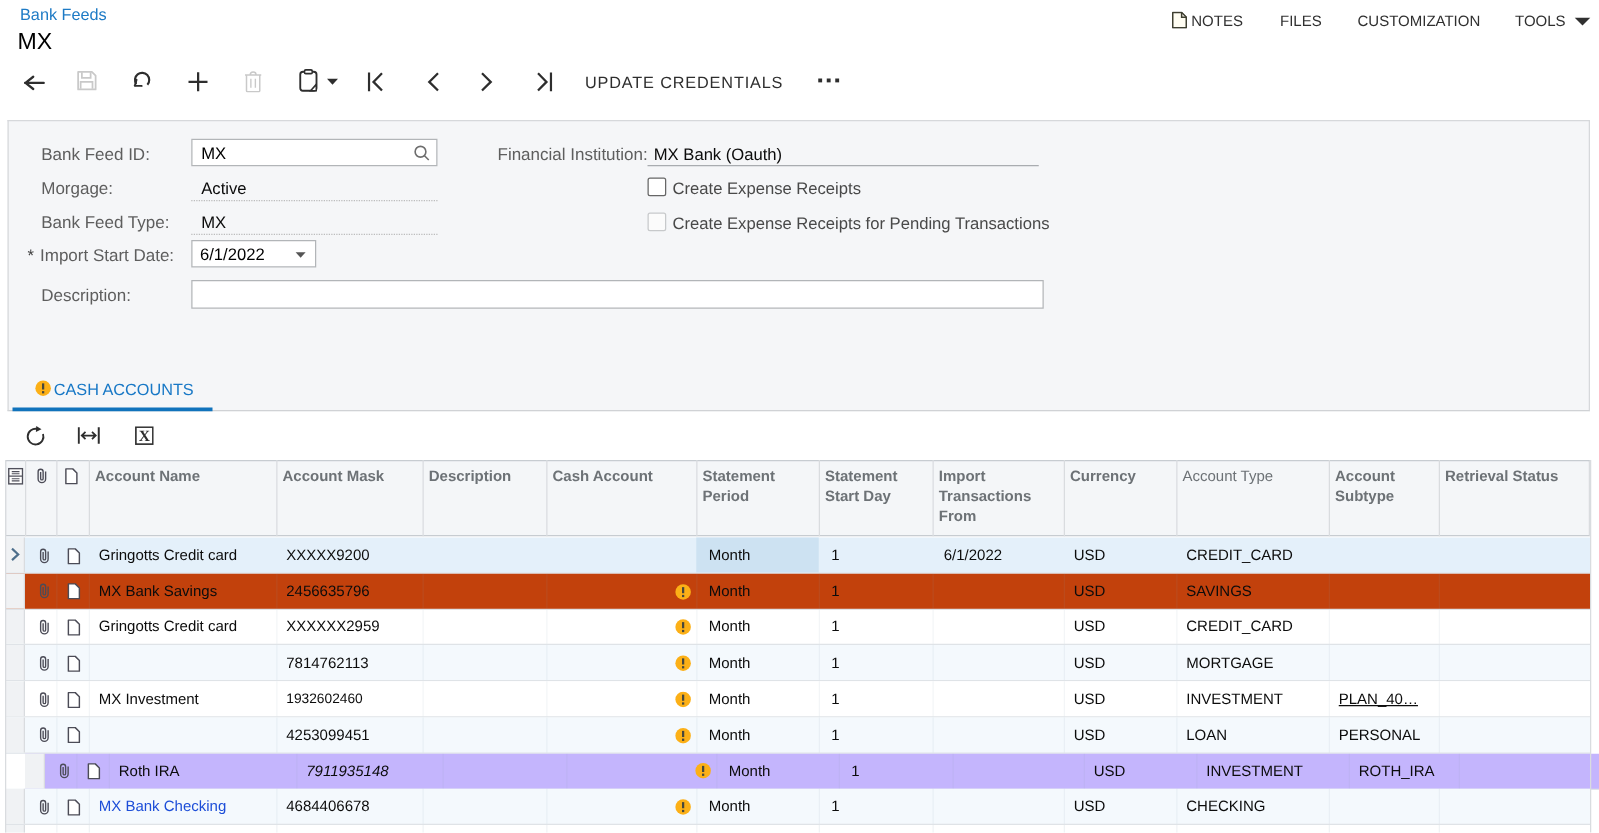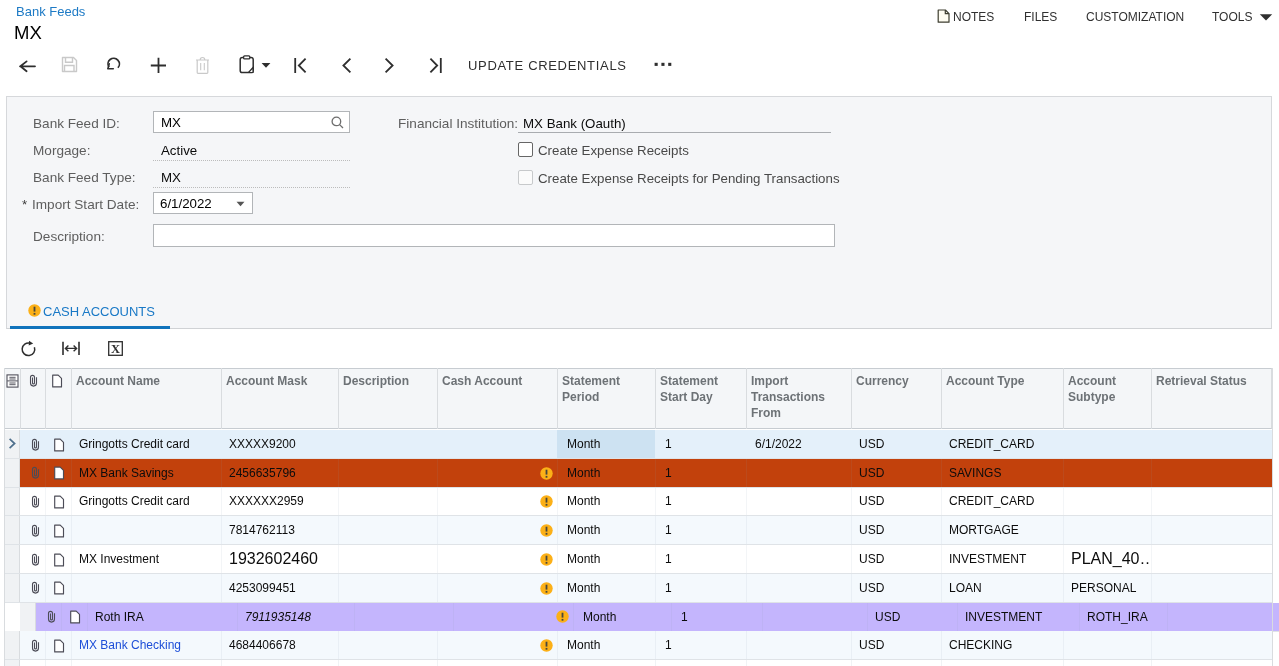--- a/index.html
+++ b/index.html
@@ -134,21 +134,21 @@
 <div class="abs" style="left:1063px;top:368px;width:1px;height:61px;background:#d9dcdf"></div>
 <div class="abs" style="left:1151px;top:368px;width:1px;height:61px;background:#d9dcdf"></div>
 <div class="abs" style="left:76px;top:373px;width:142px;font-size:12px;font-weight:700;color:#6d7276;line-height:16px">Account Name</div>
 <div class="abs" style="left:226px;top:373px;width:109px;font-size:12px;font-weight:700;color:#6d7276;line-height:16px">Account Mask</div>
 <div class="abs" style="left:343px;top:373px;width:91px;font-size:12px;font-weight:700;color:#6d7276;line-height:16px">Description</div>
 <div class="abs" style="left:442px;top:373px;width:112px;font-size:12px;font-weight:700;color:#6d7276;line-height:16px">Cash Account</div>
 <div class="abs" style="left:562px;top:373px;width:90px;font-size:12px;font-weight:700;color:#6d7276;line-height:16px">Statement<br>Period</div>
 <div class="abs" style="left:660px;top:373px;width:83px;font-size:12px;font-weight:700;color:#6d7276;line-height:16px">Statement<br>Start Day</div>
 <div class="abs" style="left:751px;top:373px;width:97px;font-size:12px;font-weight:700;color:#6d7276;line-height:16px">Import<br>Transactions<br>From</div>
 <div class="abs" style="left:856px;top:373px;width:82px;font-size:12px;font-weight:700;color:#6d7276;line-height:16px">Currency</div>
-<div class="abs" style="left:946px;top:373px;width:114px;font-size:12px;font-weight:700;color:#6d7276;line-height:16px">Account Type</div>
+<div class="abs" style="left:946px;top:373px;width:114px;font-size:12px;font-weight:400;color:#6d7276;line-height:16px">Account Type</div>
 <div class="abs" style="left:1068px;top:373px;width:80px;font-size:12px;font-weight:700;color:#6d7276;line-height:16px">Account<br>Subtype</div>
 <div class="abs" style="left:1156px;top:373px;width:113px;font-size:12px;font-weight:700;color:#6d7276;line-height:16px">Retrieval Status</div>
 <svg class="abs" style="left:6px;top:374px" width="13" height="14" viewBox="0 0 13 14">
       <rect x="1" y="0.9" width="11" height="12.2" fill="#fff" stroke="#50505b" stroke-width="1.1"></rect>
       <path d="M1.2 6.9 h10.6" stroke="#50505b" stroke-width="1"></path>
       <path d="M3.4 3.3 h6.2 M3.4 5 h6.2 M3.4 9 h6.2 M3.4 10.7 h6.2" stroke="#50505b" stroke-width="0.95"></path>
     </svg>
 <svg style="position:absolute;left:28px;top:374px" width="11" height="14" viewBox="0 0 11 14">
       <path d="M8.5 3.2 v5.9 a3 3 0 0 1 -6 0 V3.4 a2 2 0 0 1 4 0 v5.5 a1 1 0 0 1 -2 0 V3.6" fill="none" stroke="#4c4c57" stroke-width="1.1"></path>
     </svg>
@@ -284,26 +284,26 @@
 <div style="position:absolute;left:334px;top:0;bottom:0;width:1px;background:rgba(140,160,180,0.10)"></div>
 <div style="position:absolute;left:433px;top:0;bottom:0;width:1px;background:rgba(140,160,180,0.10)"></div>
 <div style="position:absolute;left:553px;top:0;bottom:0;width:1px;background:rgba(140,160,180,0.10)"></div>
 <div style="position:absolute;left:651px;top:0;bottom:0;width:1px;background:rgba(140,160,180,0.10)"></div>
 <div style="position:absolute;left:742px;top:0;bottom:0;width:1px;background:rgba(140,160,180,0.10)"></div>
 <div style="position:absolute;left:847px;top:0;bottom:0;width:1px;background:rgba(140,160,180,0.10)"></div>
 <div style="position:absolute;left:937px;top:0;bottom:0;width:1px;background:rgba(140,160,180,0.10)"></div>
 <div style="position:absolute;left:1059px;top:0;bottom:0;width:1px;background:rgba(140,160,180,0.10)"></div>
 <div style="position:absolute;left:1147px;top:0;bottom:0;width:1px;background:rgba(140,160,180,0.10)"></div>
 <div style="position:absolute;top:0;bottom:0;display:flex;align-items:center;white-space:nowrap;overflow:hidden;left:67px;width:150px;padding-left:8px;font-size:12px;color:#0c0c0c;">MX Investment</div>
-<div style="position:absolute;top:0;bottom:0;display:flex;align-items:center;white-space:nowrap;overflow:hidden;left:217px;width:117px;padding-left:8px;font-size:16px;color:#0c0c0c;">1932602460</div>
+<div style="position:absolute;top:0;bottom:0;display:flex;align-items:center;white-space:nowrap;overflow:hidden;left:217px;width:117px;padding-left:8px;font-size:11px;color:#0c0c0c;">1932602460</div>
 <div style="position:absolute;top:0;bottom:0;display:flex;align-items:center;white-space:nowrap;overflow:hidden;left:553px;width:98px;padding-left:10px;font-size:12px;color:#0c0c0c;">Month</div>
 <div style="position:absolute;top:0;bottom:0;display:flex;align-items:center;white-space:nowrap;overflow:hidden;left:651px;width:91px;padding-left:10px;font-size:12px;color:#0c0c0c;">1</div>
 <div style="position:absolute;top:0;bottom:0;display:flex;align-items:center;white-space:nowrap;overflow:hidden;left:847px;width:90px;padding-left:8px;font-size:12px;color:#0c0c0c;">USD</div>
 <div style="position:absolute;top:0;bottom:0;display:flex;align-items:center;white-space:nowrap;overflow:hidden;left:937px;width:122px;padding-left:8px;font-size:12px;color:#0c0c0c;">INVESTMENT</div>
-<div style="position:absolute;top:0;bottom:0;display:flex;align-items:center;white-space:nowrap;overflow:hidden;left:1059px;width:88px;padding-left:8px;font-size:16px;color:#0c0c0c;">PLAN_40…</div>
+<div style="position:absolute;top:0;bottom:0;display:flex;align-items:center;white-space:nowrap;overflow:hidden;left:1059px;width:88px;padding-left:8px;font-size:12px;color:#0c0c0c;text-decoration:underline;">PLAN_40…</div>
 <svg style="position:absolute;left:536px;top:7.9px" width="13" height="13" viewBox="0 0 13 13">
         <circle cx="6.5" cy="6.5" r="6.2" fill="#fcb017"></circle>
         <rect x="5.6" y="2.7" width="1.8" height="4.9" fill="#47473c"></rect>
         <rect x="5.6" y="8.9" width="1.8" height="1.8" fill="#47473c"></rect>
       </svg>
 </div>
 <div class="abs" style="left:4px;top:573.75px;width:1268px;height:28.75px;background:#f4f9fd;border-bottom:1px solid #dfe3e7">
 <div style="position:absolute;top:0;bottom:0;display:flex;align-items:center;white-space:nowrap;overflow:hidden;left:0;width:16px;background:#f0f2f4;border-right:1px solid #d9dcdf"></div>
 <svg style="position:absolute;left:26px;top:7.5px" width="11" height="14" viewBox="0 0 11 14">
         <path d="M8.5 3.2 v5.9 a3 3 0 0 1 -6 0 V3.4 a2 2 0 0 1 4 0 v5.5 a1 1 0 0 1 -2 0 V3.6" fill="none" stroke="#4c4c57" stroke-width="1.1"></path>

